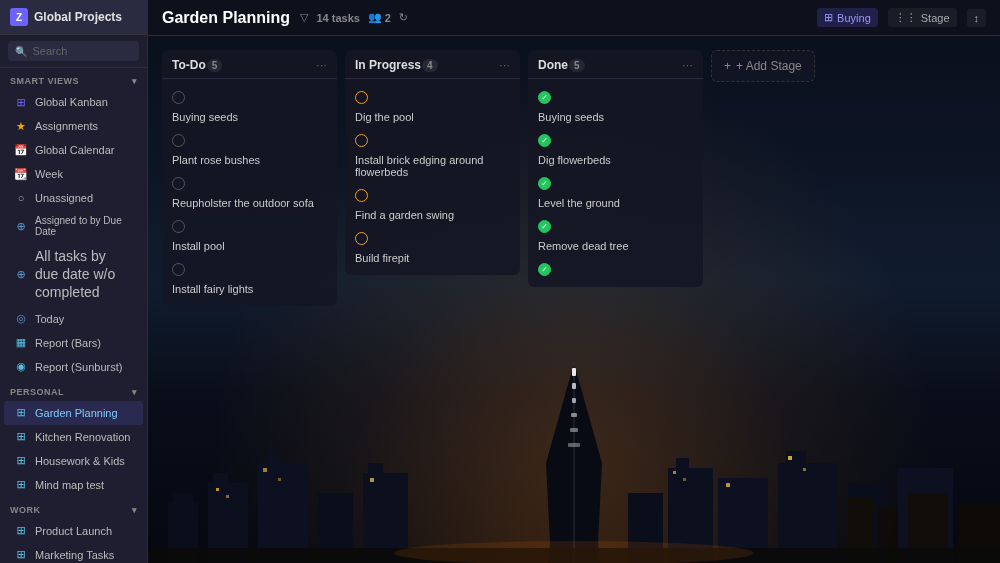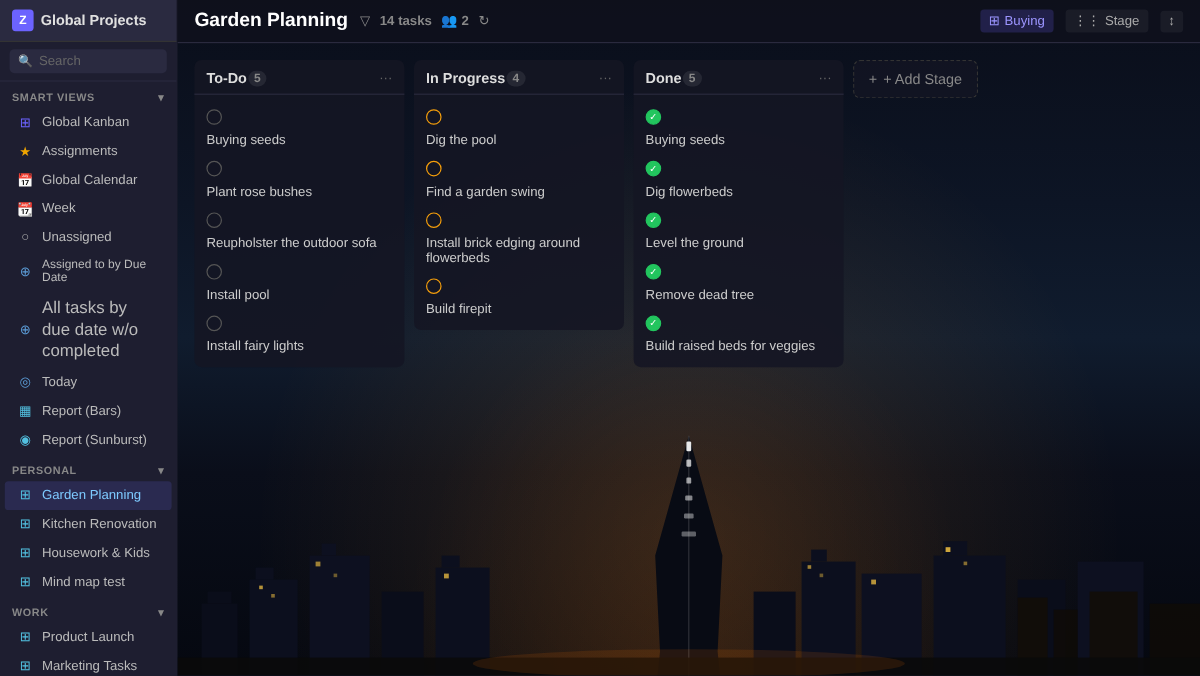--- a/index.html
+++ b/index.html
@@ -445,25 +445,25 @@
         </span>
         <span class="stage-actions">···</span>
       </div>
       <div class="task-list">
         <div class="task-item">
           <div class="task-circle inprogress"></div>
           <span>Dig the pool</span>
         </div>
         <div class="task-item">
           <div class="task-circle inprogress"></div>
+          <span>Install brick edging around flowerbeds</span>
+        </div>
+        <div class="task-item">
+          <div class="task-circle inprogress"></div>
           <span>Find a garden swing</span>
-        </div>
-        <div class="task-item">
-          <div class="task-circle inprogress"></div>
-          <span>Install brick edging around flowerbeds</span>
         </div>
         <div class="task-item">
           <div class="task-circle inprogress"></div>
           <span>Build firepit</span>
         </div>
       </div>
     </div>
 
     <div class="stage-col" style="display:flex;flex-direction:row;">
       <div style="flex:1;display:flex;flex-direction:column;">
@@ -486,21 +486,20 @@
           <div class="task-item">
             <div class="task-circle done">✓</div>
             <span>Level the ground</span>
           </div>
           <div class="task-item">
             <div class="task-circle done">✓</div>
             <span>Remove dead tree</span>
           </div>
           <div class="task-item">
             <div class="task-circle done">✓</div>
-            <span>Build raised beds for veggies</span>
           </div>
         </div>
       </div>
     </div>
 
     <div class="add-stage-btn">
       <span>+</span>
       <span>+ Add Stage</span>
     </div>
 

